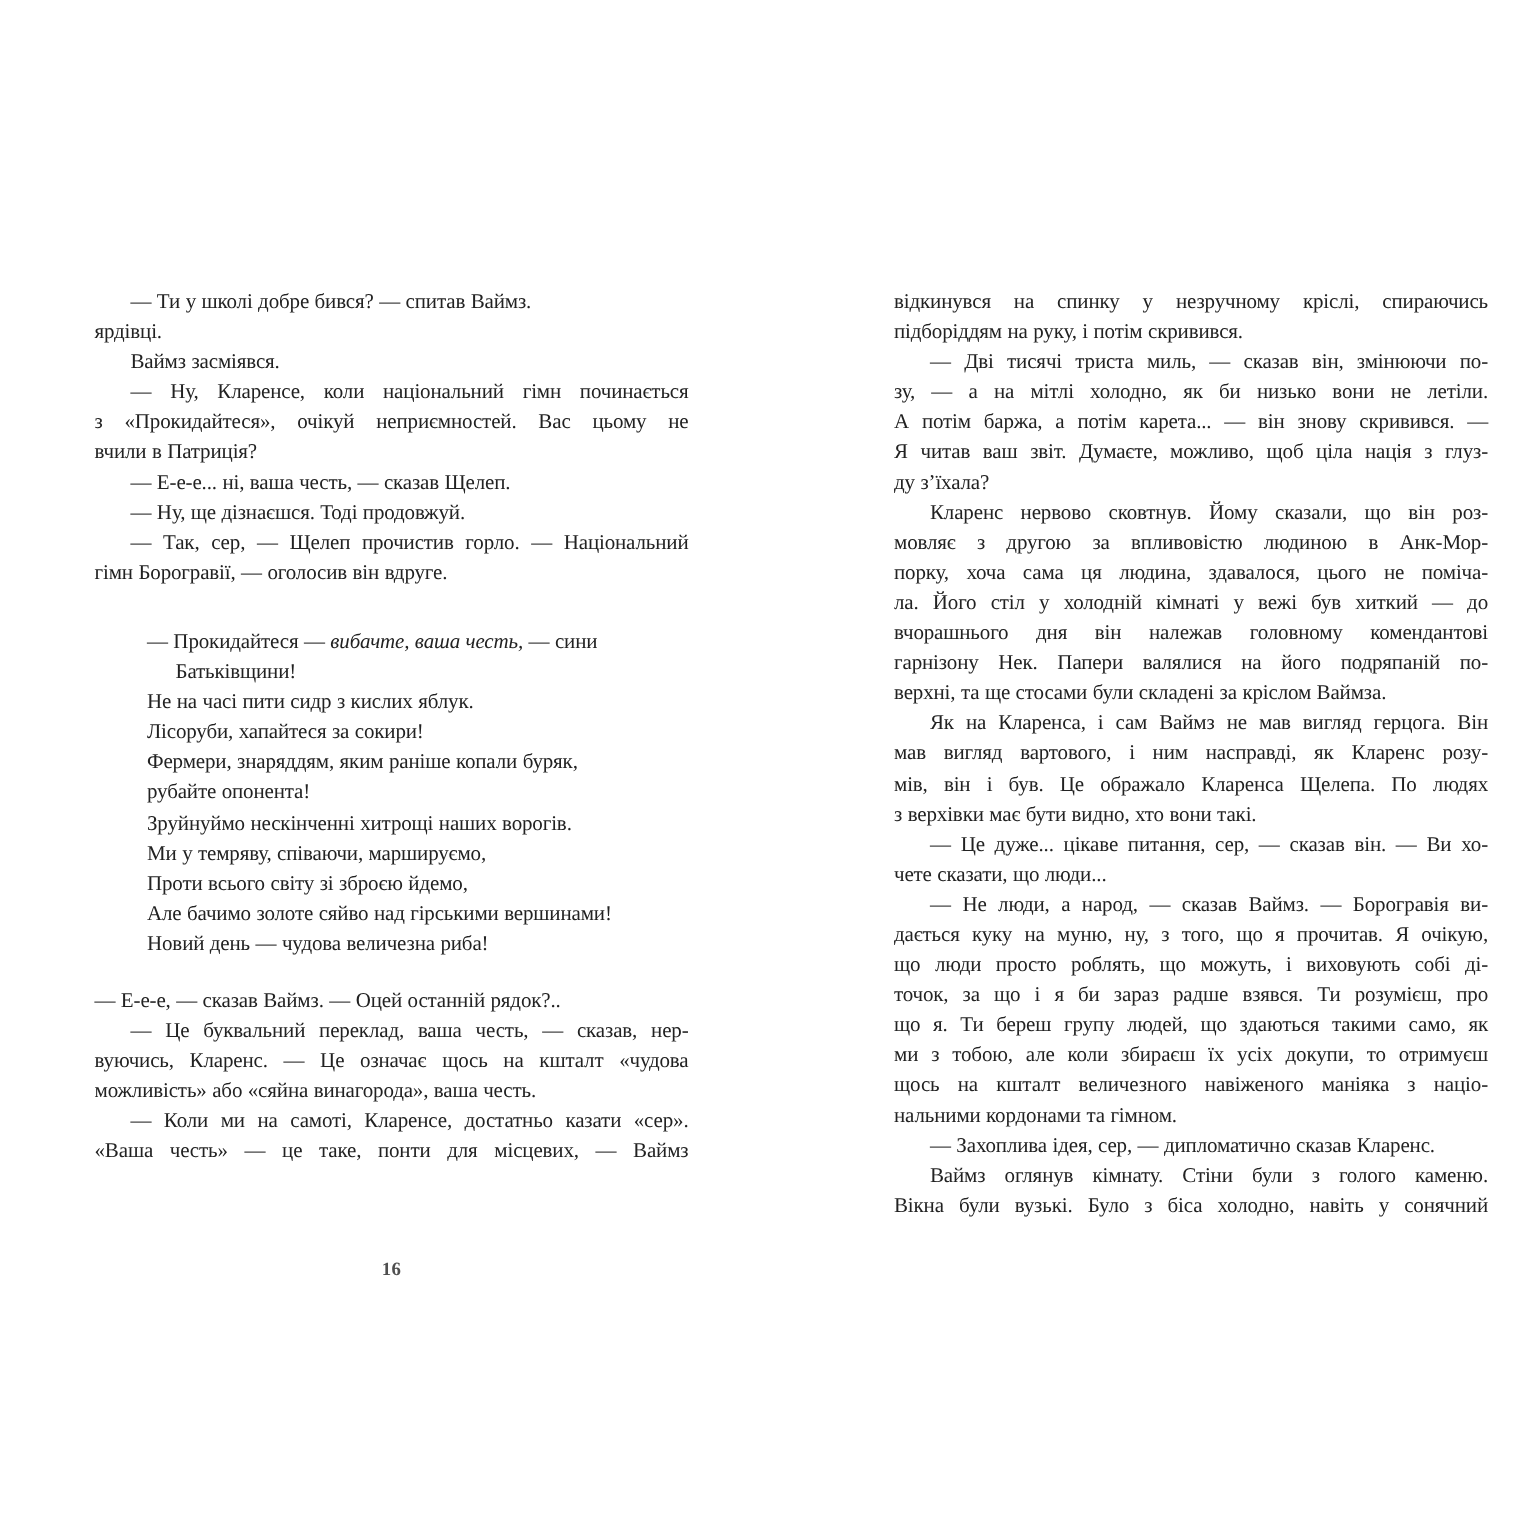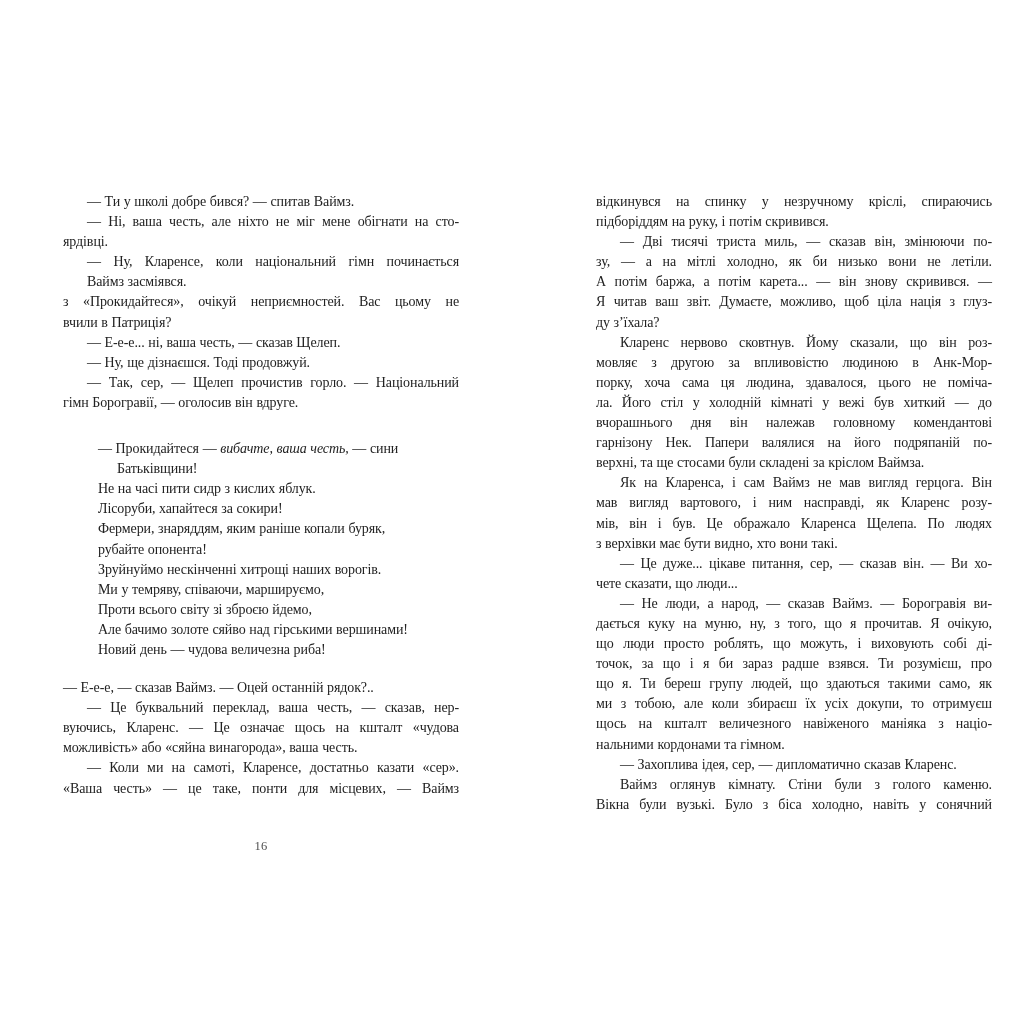--- a/index.html
+++ b/index.html
@@ -58,36 +58,36 @@
   .it { font-style: italic; }
 
   .page-number {
     position: absolute;
     top: 839px;
     width: 396px;
     text-align: center;
     font-size: 12.5px;
     letter-spacing: 0.2px;
     color: #4f4f4f;
+    font-weight: bold;
   }
   .pn-left  { left: 63px;  }
   .pn-right { left: 568px; }
 </style>
 </head>
 <body>
 
 <div class="spread">
 
   <div class="text-column col-left">
       <div class="block prose">
         <div class="line indent last">— Ти у школі добре бився? — спитав Ваймз.</div>
-        <div class="line indent">— Ні, ваша честь, але ніхто не міг мене обігнати на сто-</div>
         <div class="line last">ярдівці.</div>
+        <div class="line indent last">Ваймз засміявся.</div>
         <div class="line indent">— Ну, Кларенсе, коли національний гімн починається</div>
-        <div class="line indent last">Ваймз засміявся.</div>
         <div class="line">з «Прокидайтеся», очікуй неприємностей. Вас цьому не</div>
         <div class="line last">вчили в Патриція?</div>
         <div class="line indent last">— Е-е-е... ні, ваша честь, — сказав Щелеп.</div>
         <div class="line indent last">— Ну, ще дізнаєшся. Тоді продовжуй.</div>
         <div class="line indent">— Так, сер, — Щелеп прочистив горло. — Національний</div>
         <div class="line last">гімн Борогравії, — оголосив він вдруге.</div>
       </div>
       <div class="block poem">
         <div class="line"><span class="">— Прокидайтеся — </span><span class="it">вибачте, ваша честь,</span><span class=""> — сини</span></div>
         <div class="line cont">Батьківщини!</div>

